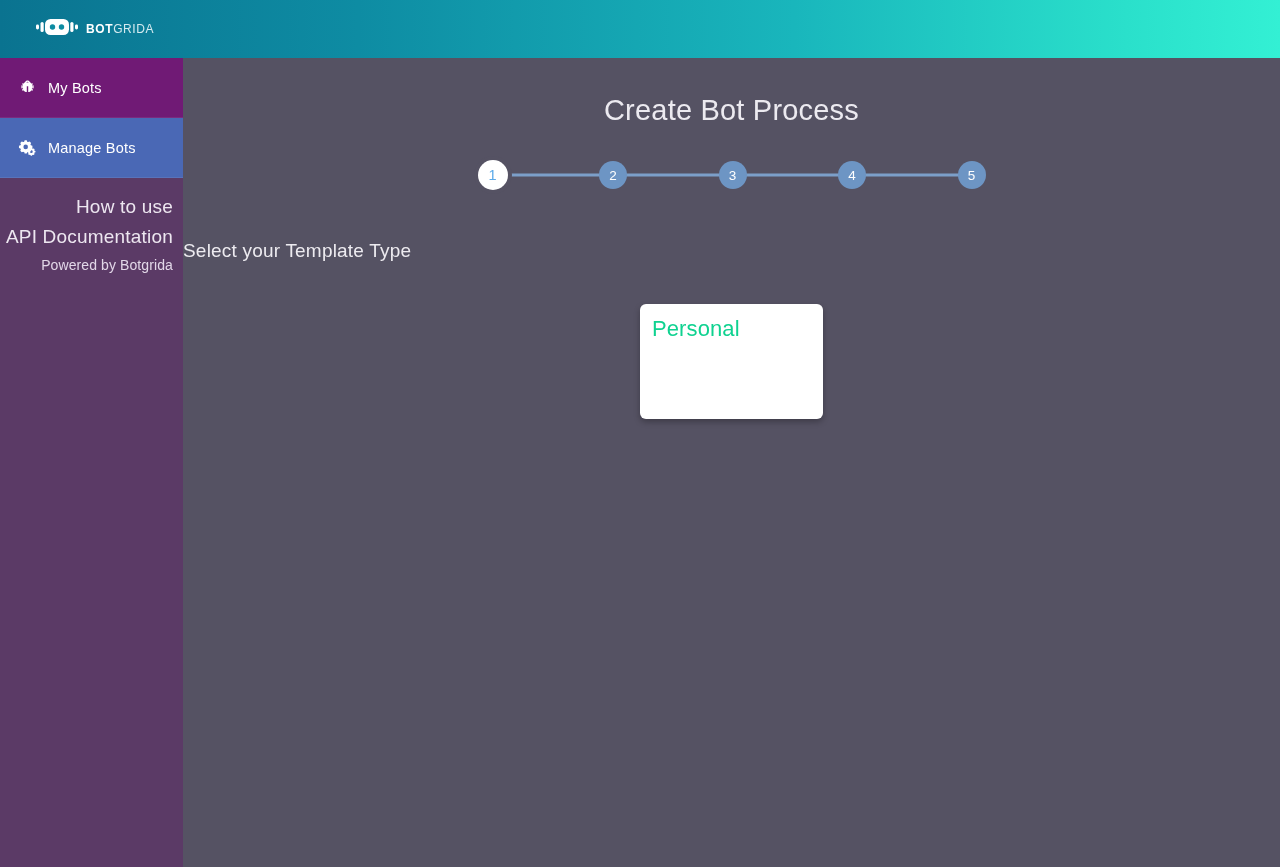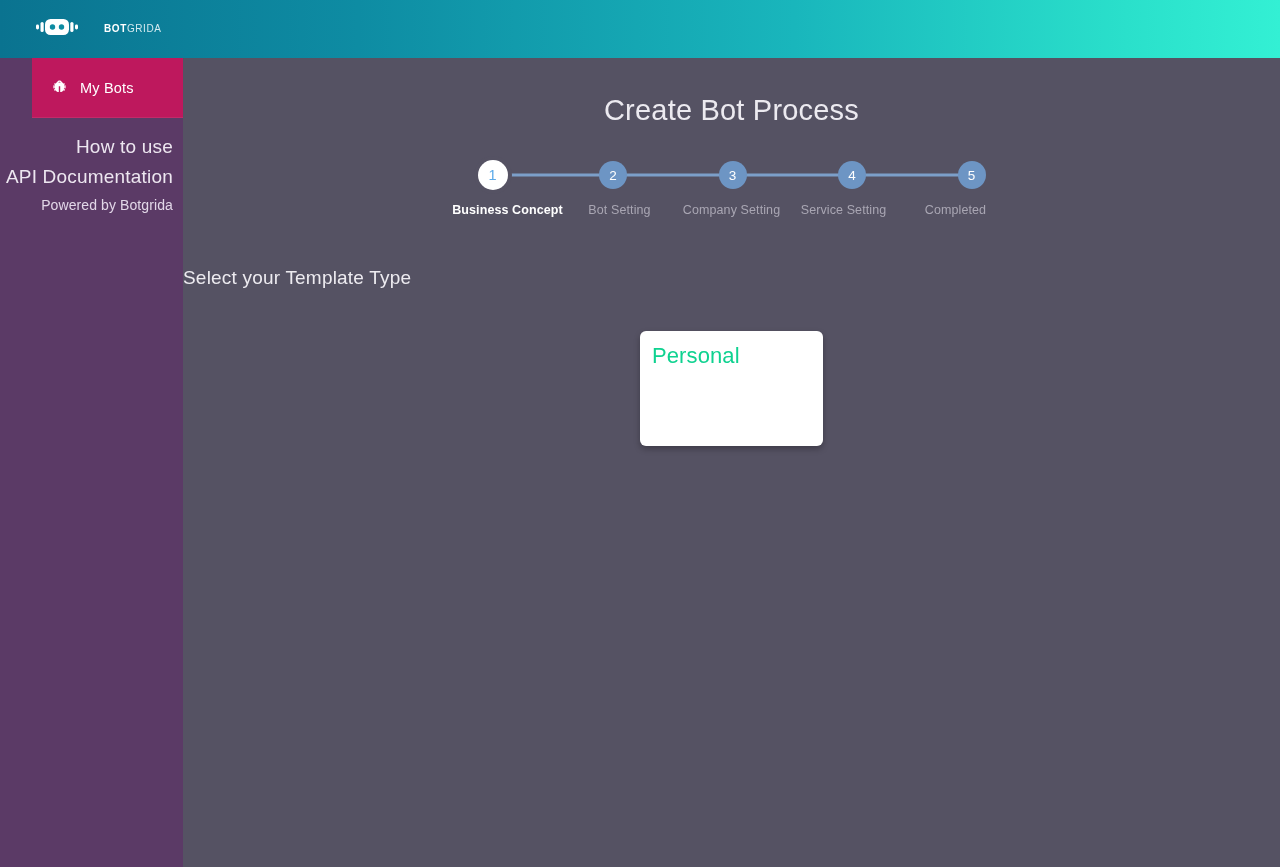--- a/index.html
+++ b/index.html
@@ -41,25 +41,24 @@
     gap: 8px;
     margin-left: 36px;
     height: 100%;
   }
 
   .bot-logo {
     display: block;
   }
 
   .brand-text {
-    font-size: 10px;
+    font-size: 12px;
     letter-spacing: 0.6px;
     line-height: 1;
     white-space: nowrap;
-    margin-left: 18px;
   }
   .brand-bot {
     font-weight: bold;
     color: #ffffff;
   }
   .brand-grida {
     font-weight: normal;
     color: #d5ebf0;
   }
 
@@ -90,21 +89,21 @@
     align-items: center;
     justify-content: center;
     margin-right: 9px;
     flex: 0 0 auto;
   }
   .nav-item .nav-label {
     font-size: 14.5px;
     letter-spacing: 0.2px;
   }
 
-  .nav-item.n1 { background: #be185d; margin-left: 32px; }
+  .nav-item.n1 { background: #701a75; }
   .nav-item.n2 { background: #4a68b5; }
   .nav-item.n3 { background: #3d5fc4; border-bottom: none; }
 
   .side-links {
     flex: 1 1 auto;
     padding: 14px 10px 0 0;
     text-align: right;
   }
   .side-link {
     display: block;
@@ -267,20 +266,29 @@
 
     <div class="nav-item n1">
       <span class="nav-ico">
         <svg width="17" height="17" viewBox="0 0 24 24" fill="#ffffff" xmlns="http://www.w3.org/2000/svg">
           <path d="M12 2.2c-1.5 0-2.8.9-3.4 2.2l-.1.3c-.8.3-1.5.8-2 1.5H4.3v1.6h1.4c-.1.4-.2.9-.2 1.4H3.1v1.6h2.4v.7H3.1v1.6h2.5c.1.5.2 1 .4 1.4H4.3v1.6h2.5c.9 1.3 2.4 2.2 4.2 2.4v-8.3h2v8.3c1.8-.2 3.3-1.1 4.2-2.4h2.5v-1.6h-1.7c.2-.4.3-.9.4-1.4h2.5v-1.6h-2.4v-.7h2.4V9.2h-2.4c0-.5-.1-1-.2-1.4h1.4V6.2h-2.2c-.5-.7-1.2-1.2-2-1.5l-.1-.3C14.8 3.1 13.5 2.2 12 2.2zm0 1.6c.7 0 1.3.4 1.7 1h-3.4c.4-.6 1-1 1.7-1z"></path>
         </svg>
       </span>
       <span class="nav-label">My Bots</span>
     </div>
 
+    <div class="nav-item n2">
+      <span class="nav-ico">
+        <svg width="18" height="17" viewBox="0 0 26 24" fill="#ffffff" xmlns="http://www.w3.org/2000/svg">
+          <path d="M9.6 1.4 8.9 3.6c-.5.1-1 .3-1.4.6L5.4 3.3 3.3 5.4l.9 2.1c-.3.4-.5.9-.6 1.4l-2.2.7v3l2.2.7c.1.5.3 1 .6 1.4l-.9 2.1 2.1 2.1 2.1-.9c.4.3.9.5 1.4.6l.7 2.2h3l.7-2.2c.5-.1 1-.3 1.4-.6l2.1.9 2.1-2.1-.9-2.1c.3-.4.5-.9.6-1.4l2.2-.7v-3l-2.2-.7c-.1-.5-.3-1-.6-1.4l.9-2.1-2.1-2.1-2.1.9c-.4-.3-.9-.5-1.4-.6l-.7-2.2h-3zm1.5 6.4a3.3 3.3 0 1 1 0 6.6 3.3 3.3 0 0 1 0-6.6z"></path>
+          <path d="M20.4 14.2l-.4 1.3c-.3.1-.6.2-.9.4l-1.2-.5-1.3 1.3.5 1.2c-.2.3-.3.6-.4.9l-1.3.4v1.8l1.3.4c.1.3.2.6.4.9l-.5 1.2 1.3 1.3 1.2-.5c.3.2.6.3.9.4l.4 1.3h1.8l.4-1.3c.3-.1.6-.2.9-.4l1.2.5 1.3-1.3-.5-1.2c.2-.3.3-.6.4-.9l1.3-.4v-1.8l-1.3-.4c-.1-.3-.2-.6-.4-.9l.5-1.2-1.3-1.3-1.2.5c-.3-.2-.6-.3-.9-.4l-.4-1.3h-1.8zm.9 3.9a2 2 0 1 1 0 4 2 2 0 0 1 0-4z" transform="translate(-2,-2)"></path>
+        </svg>
+      </span>
+      <span class="nav-label">Manage Bots</span>
+    </div>
 
 
     <div class="side-links">
       <span class="side-link">How to use</span>
       <span class="side-link">API Documentation</span>
       <span class="powered">Powered by Botgrida</span>
     </div>
   </div>
 
   <div class="content">
@@ -289,27 +297,20 @@
 
     <div class="stepper">
       <div class="track">
         <div class="track-line"></div>
         <div class="step active">1</div>
         <div class="step">2</div>
         <div class="step">3</div>
         <div class="step">4</div>
         <div class="step">5</div>
       </div>
-      <div class="step-labels">
-        <span class="step-label active">Business Concept</span>
-        <span class="step-label">Bot Setting</span>
-        <span class="step-label">Company Setting</span>
-        <span class="step-label">Service Setting</span>
-        <span class="step-label">Completed</span>
-      </div>
     </div>
 
     <h2 class="section-title">Select your Template Type</h2>
 
     <div class="cards">
       <div class="tcard">
         <span class="tcard-label personal">Personal</span>
       </div>
     </div>
 

